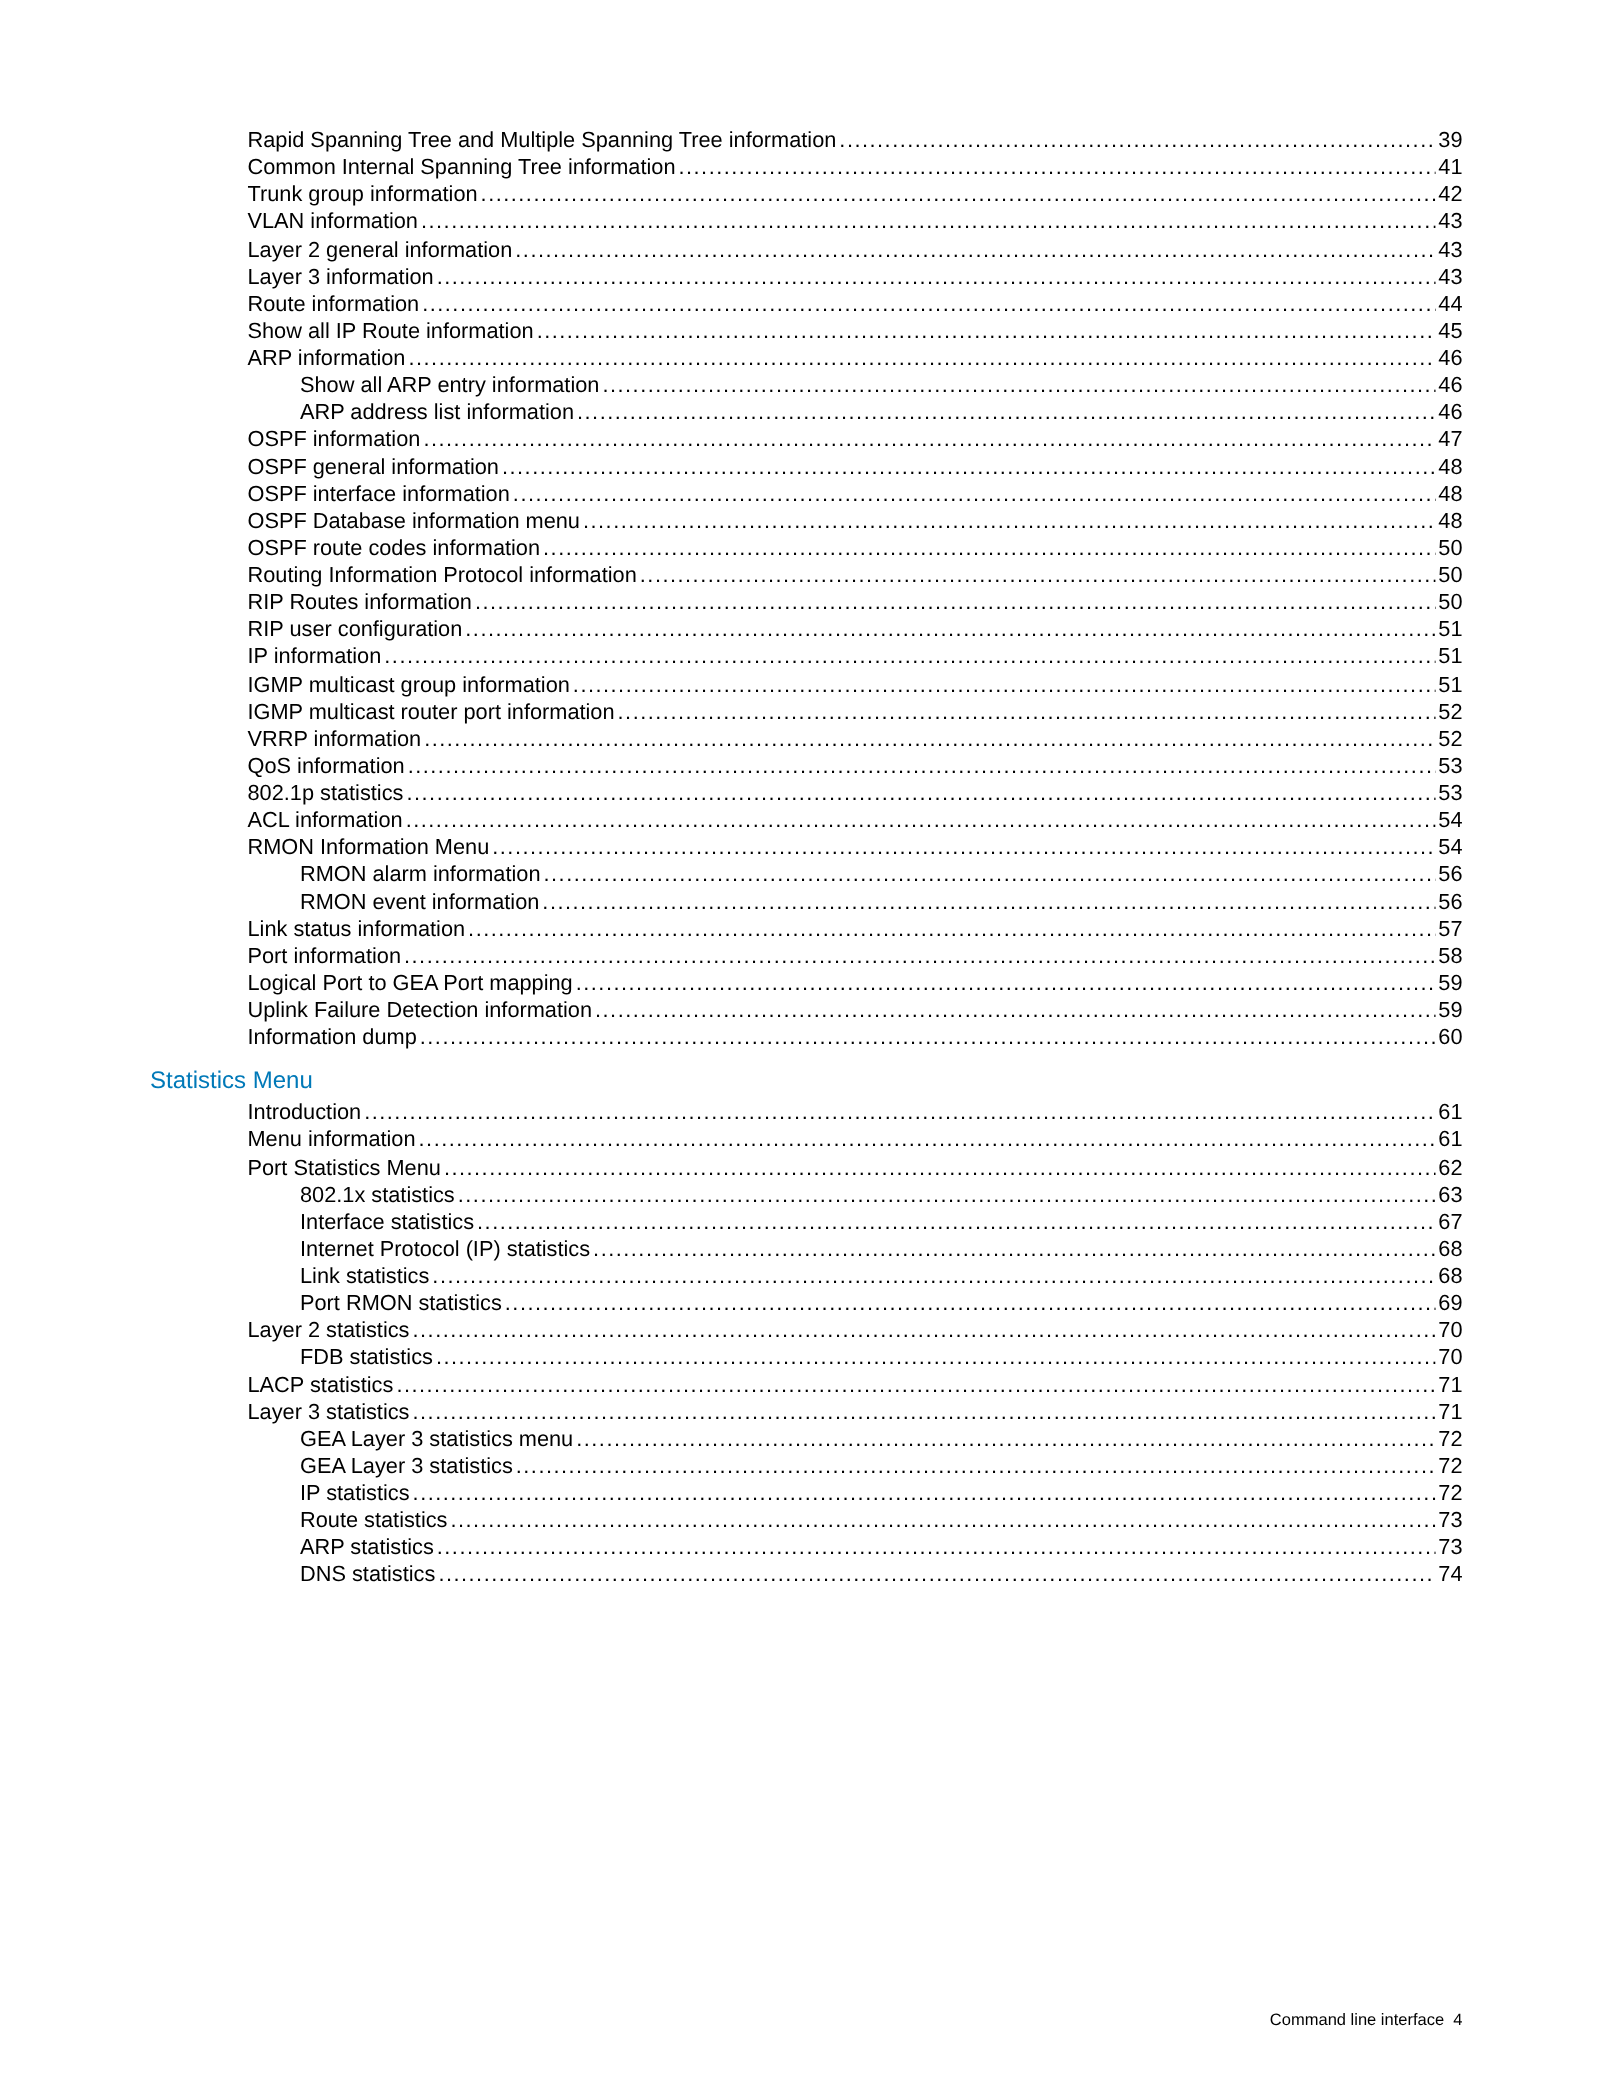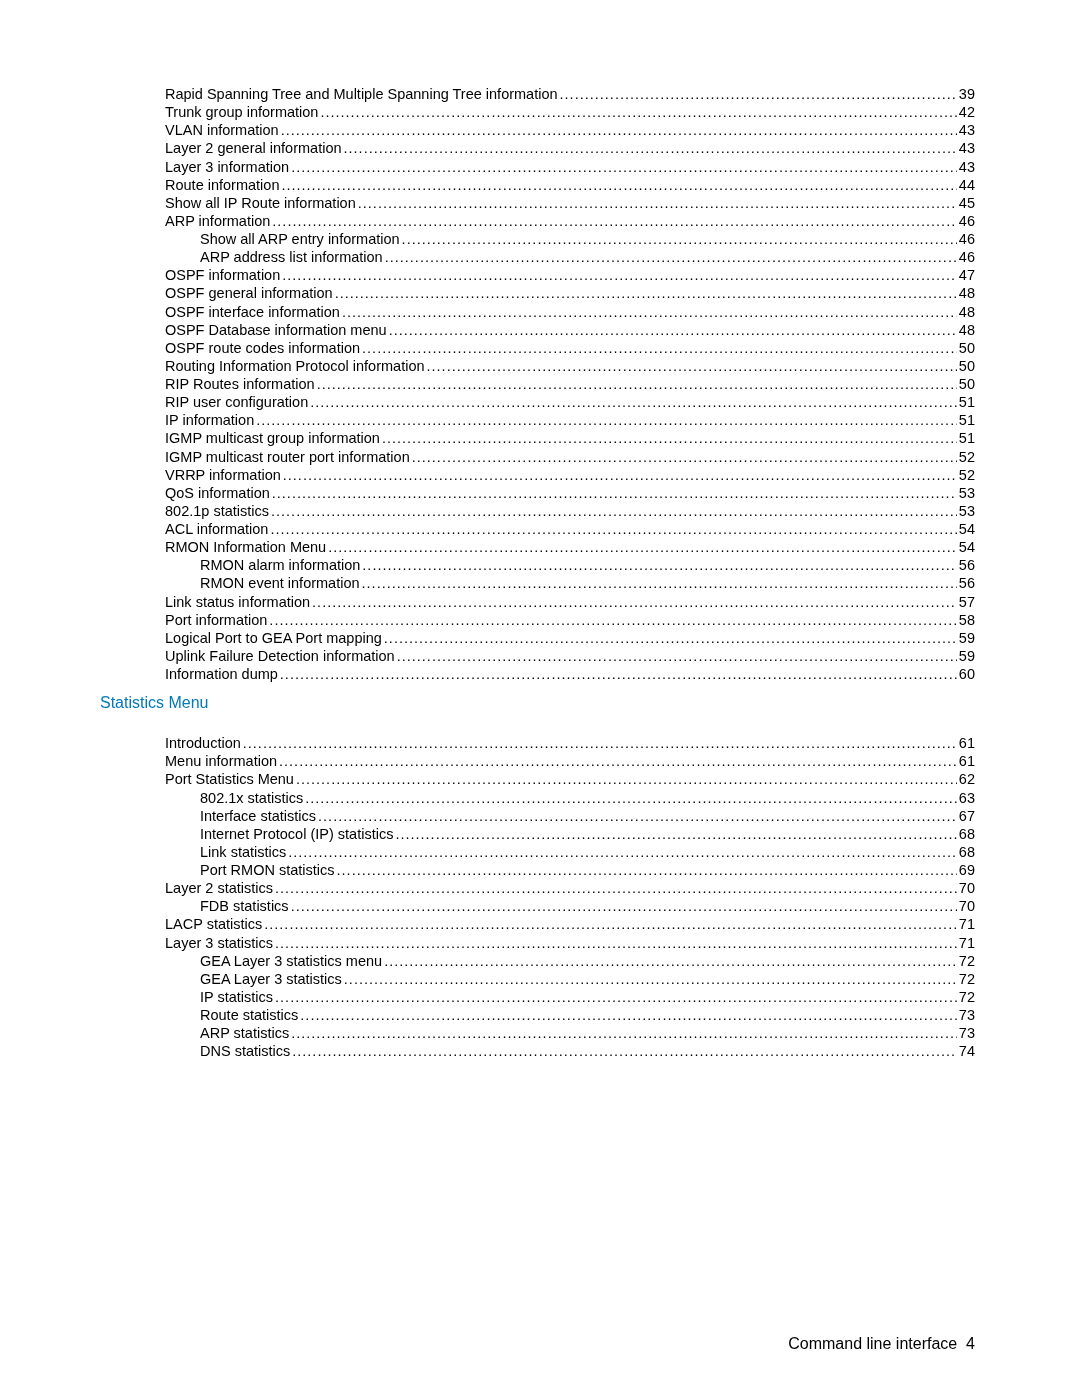--- a/index.html
+++ b/index.html
@@ -31,38 +31,43 @@
       content: "......................................................................................................................................................................................................................................................................................................................";
       display: block;
     }
     .toc-page { flex: 0 0 auto; text-align: center; }
     .indent-2 { padding-left: 65px; }
     .indent-3 { padding-left: 100px; }
     .section-head {
       font-size: 16px;
       color: #0079b8;
       margin-top: 10px;
-      margin-bottom: 21px;
+      margin-bottom: 2px;
     }
     .footer {
       position: absolute;
       bottom: 44px;
       right: 105px;
-      font-size: 16px;
+      font-size: 11px;
       text-align: right;
     }
   </style>
 </head>
 <body>
 
 <div class="toc" id="toc">
     <div class="toc-row indent-2">
       <span class="toc-label">Rapid Spanning Tree and Multiple Spanning Tree information</span>
       <span class="toc-leader"></span>
       <span class="toc-page"> 39</span>
+    </div>
+    <div class="toc-row indent-2">
+      <span class="toc-label">Common Internal Spanning Tree information</span>
+      <span class="toc-leader"></span>
+      <span class="toc-page"> 41</span>
     </div>
     <div class="toc-row indent-2">
       <span class="toc-label">Trunk group information</span>
       <span class="toc-leader"></span>
       <span class="toc-page"> 42</span>
     </div>
     <div class="toc-row indent-2">
       <span class="toc-label">VLAN information</span>
       <span class="toc-leader"></span>
       <span class="toc-page"> 43</span>

